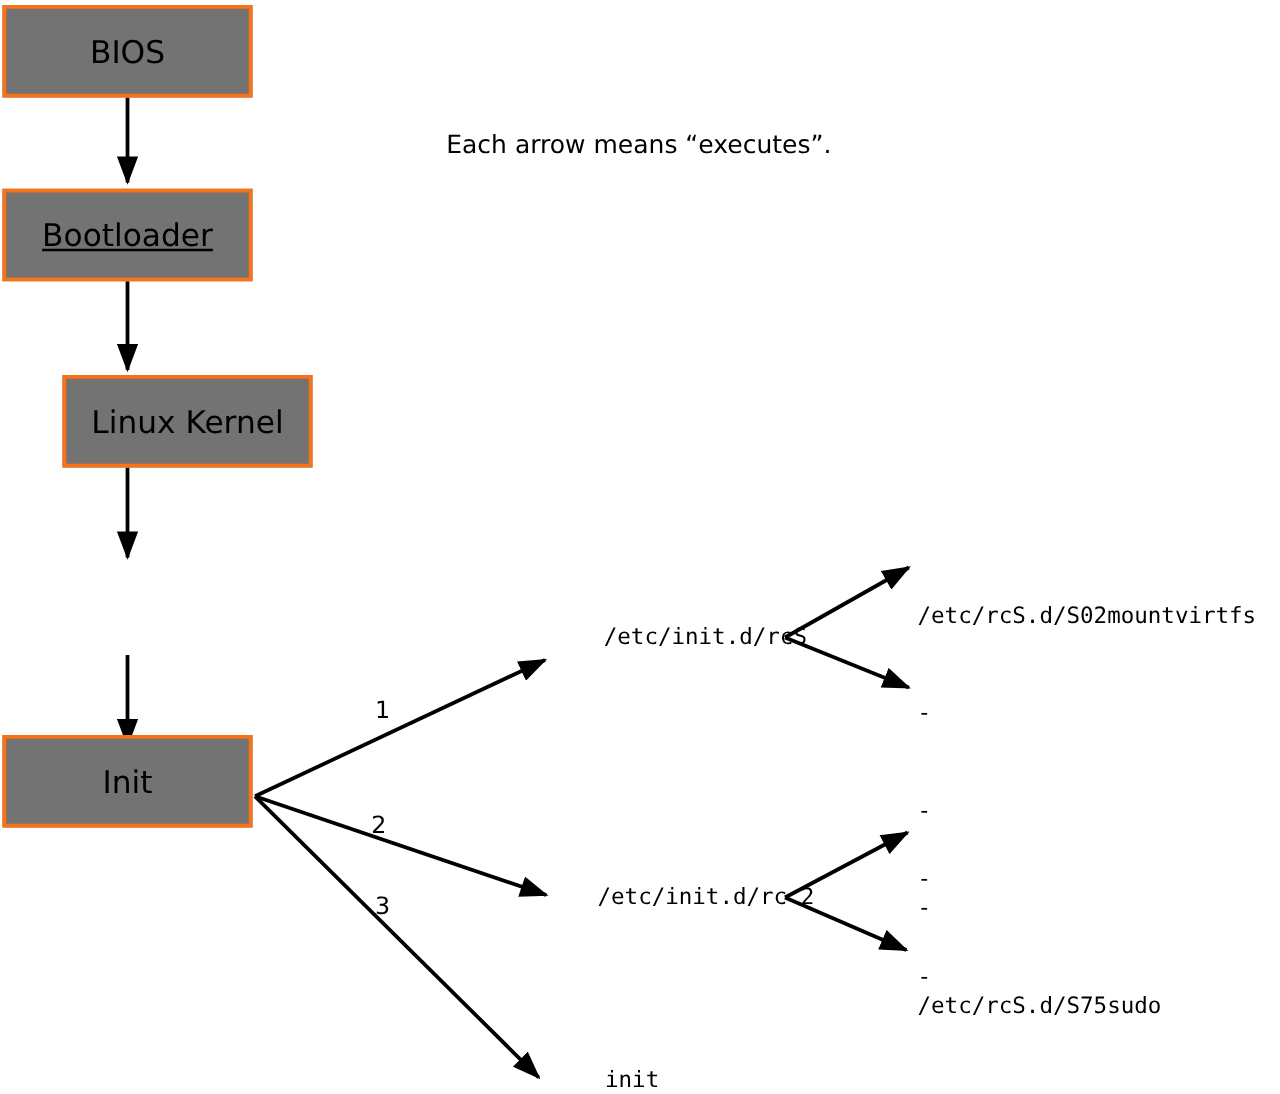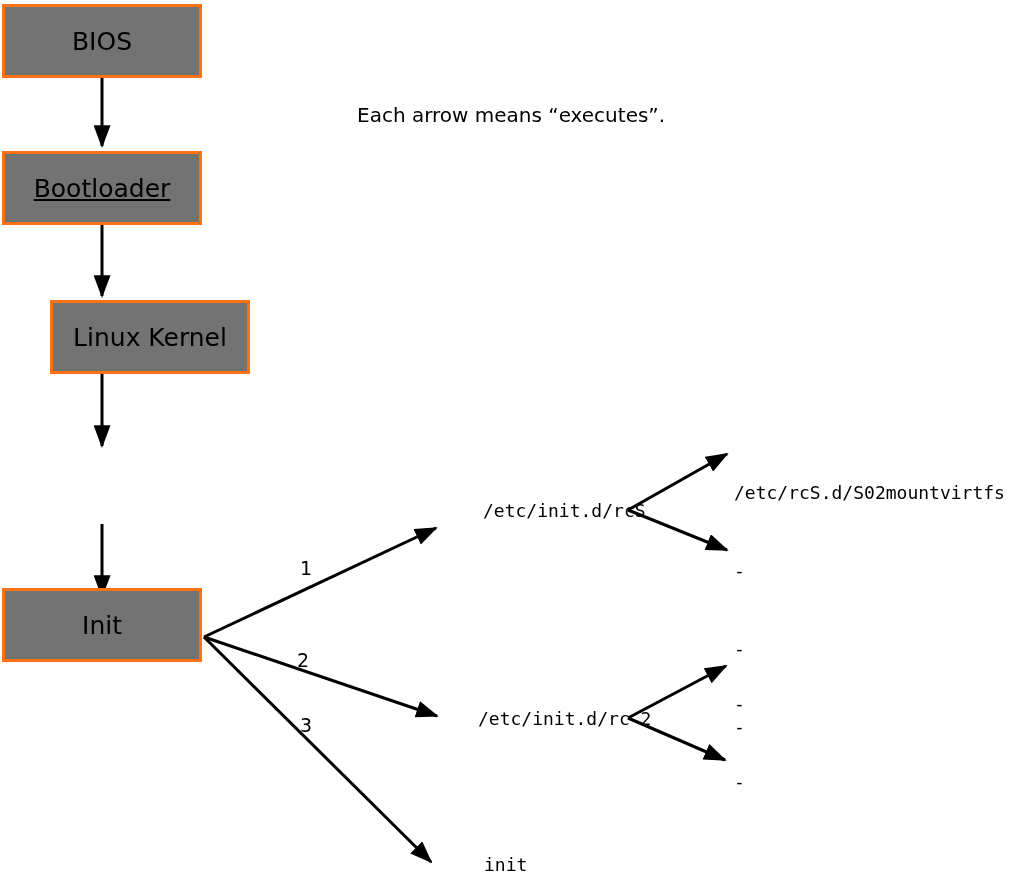--- a/index.html
+++ b/index.html
@@ -97,20 +97,21 @@
 
   <div class="mono vcenter" style="left:447px; top:510px;">/etc/init.d/rcS</div>
   <div class="mono vcenter" style="left:442px; top:718px;">/etc/init.d/rc 2</div>
   <div class="mono vcenter" style="left:448px; top:864px;">init</div>
 
   <div class="mono branch-list" style="left:734px; top:428px;">
     <span>/etc/rcS.d/S02mountvirtfs</span>
     <span>-</span>
     <span>-</span>
     <span>-</span>
+    <span>/etc/rcS.d/S75sudo</span>
   </div>
 
   <div class="mono branch-list" style="left:734px; top:639px;">
     <span>-</span>
     <span>-</span>
     
     
   </div>
 
 </div>

